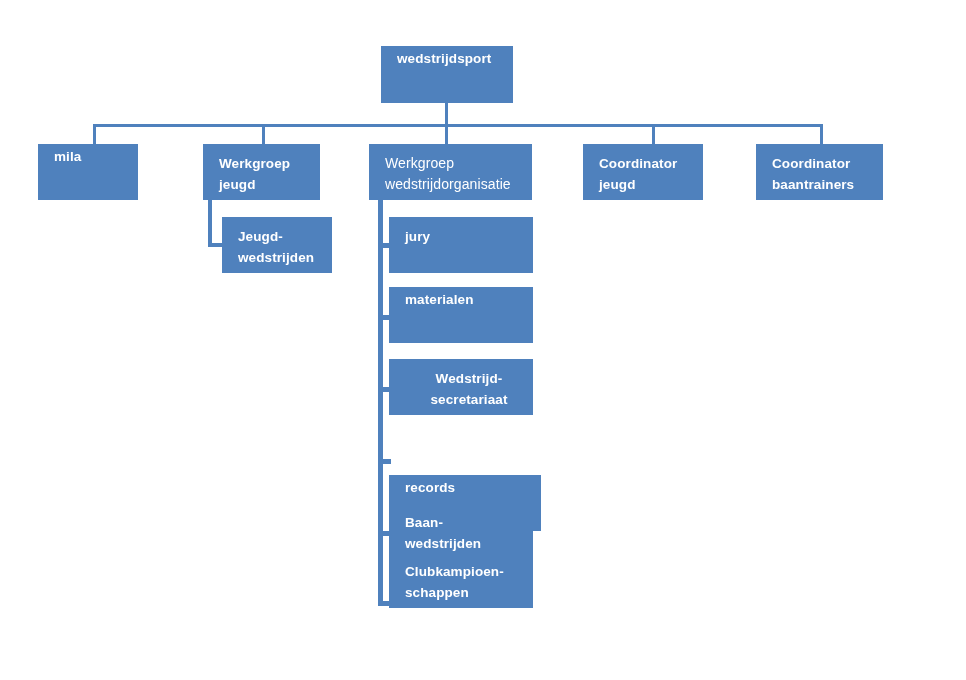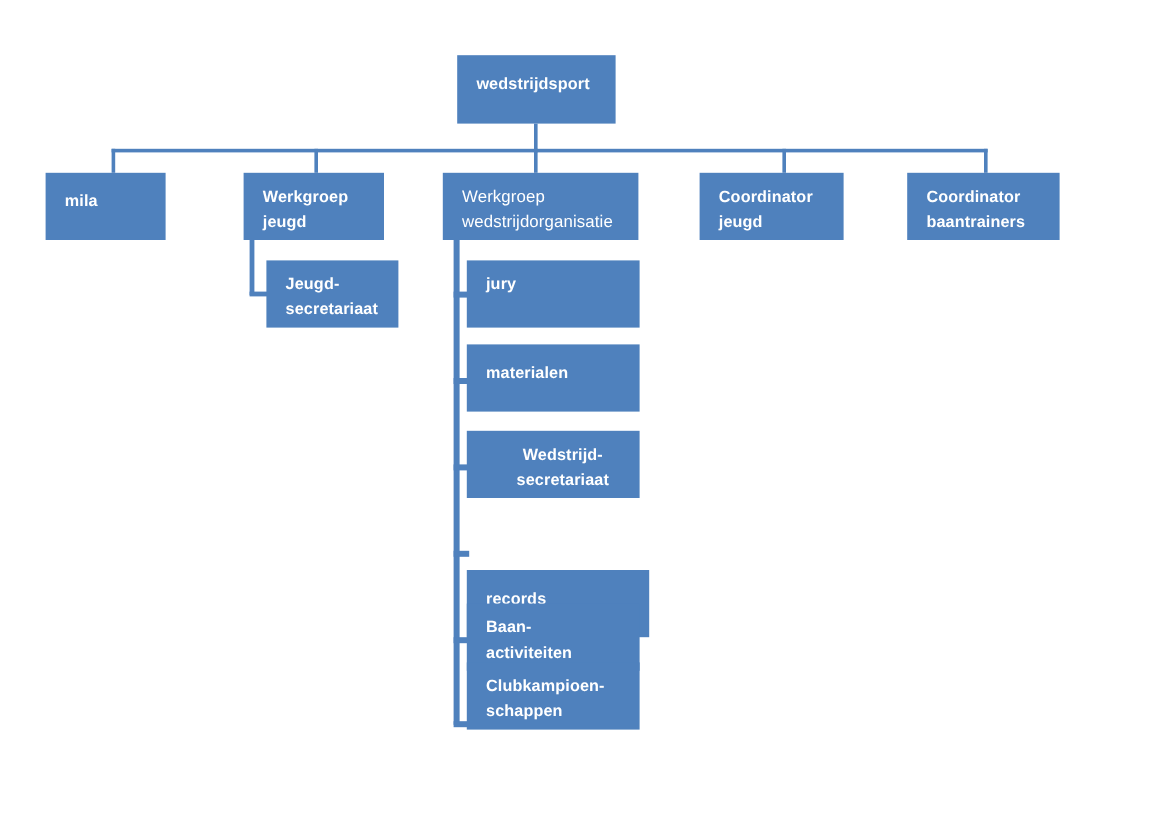--- a/index.html
+++ b/index.html
@@ -29,21 +29,21 @@
     box-sizing: border-box;
     padding: 9px 0 0 16px;
     white-space: pre-line;
     letter-spacing: 0.1px;
   }
   .node.regular {
     font-weight: normal;
     font-size: 14px;
   }
   .node.mid {
-    padding-top: 13px;
+    padding-top: 2px;
   }
   .connector {
     position: absolute;
     background: #4F81BD;
   }
   .connector.h {
     height: 3px;
   }
   .connector.v {
     width: 3px;
@@ -77,39 +77,39 @@
   <div class="node" style="left:583px; top:144px; width:120px; height:56px;">Coordinator
 jeugd</div>
 
   <div class="node" style="left:756px; top:144px; width:127px; height:56px;">Coordinator
 baantrainers</div>
 
   <div class="connector v" style="left:208px; top:200px; width:4px; height:46px;"></div>
   <div class="connector h" style="left:208px; top:243px; width:15px; height:4px;"></div>
 
   <div class="node" style="left:222px; top:217px; width:110px; height:56px;">Jeugd-
-secretariaat</div>
+wedstrijden</div>
 
   <div class="connector v" style="left:378px; top:200px; width:5px; height:404px;"></div>
 
   <div class="connector h" style="left:378px; top:243px; width:13px; height:5px;"></div>
   <div class="connector h" style="left:378px; top:315px; width:13px; height:5px;"></div>
   <div class="connector h" style="left:378px; top:387px; width:13px; height:5px;"></div>
   <div class="connector h" style="left:378px; top:459px; width:13px; height:5px;"></div>
   <div class="connector h" style="left:378px; top:531px; width:13px; height:5px;"></div>
   <div class="connector h" style="left:378px; top:601px; width:13px; height:5px;"></div>
 
   <div class="node" style="left:389px; top:217px; width:144px; height:56px;">jury</div>
 
   <div class="node mid" style="left:389px; top:287px; width:144px; height:56px;">materialen</div>
 
   <div class="node" style="left:389px; top:359px; width:144px; height:56px;text-align:center;">Wedstrijd-
 secretariaat</div>
 
   <div class="node mid" style="left:389px; top:431px; width:152px; height:56px;margin-top:44px;">records</div>
 
   <div class="node" style="left:389px; top:503px; width:144px; height:56px;">Baan-
-activiteiten</div>
+wedstrijden</div>
 
   <div class="node" style="left:389px; top:552px; width:144px; height:56px;">Clubkampioen-
 schappen</div>
 
 </div>
 
 </body></html>

